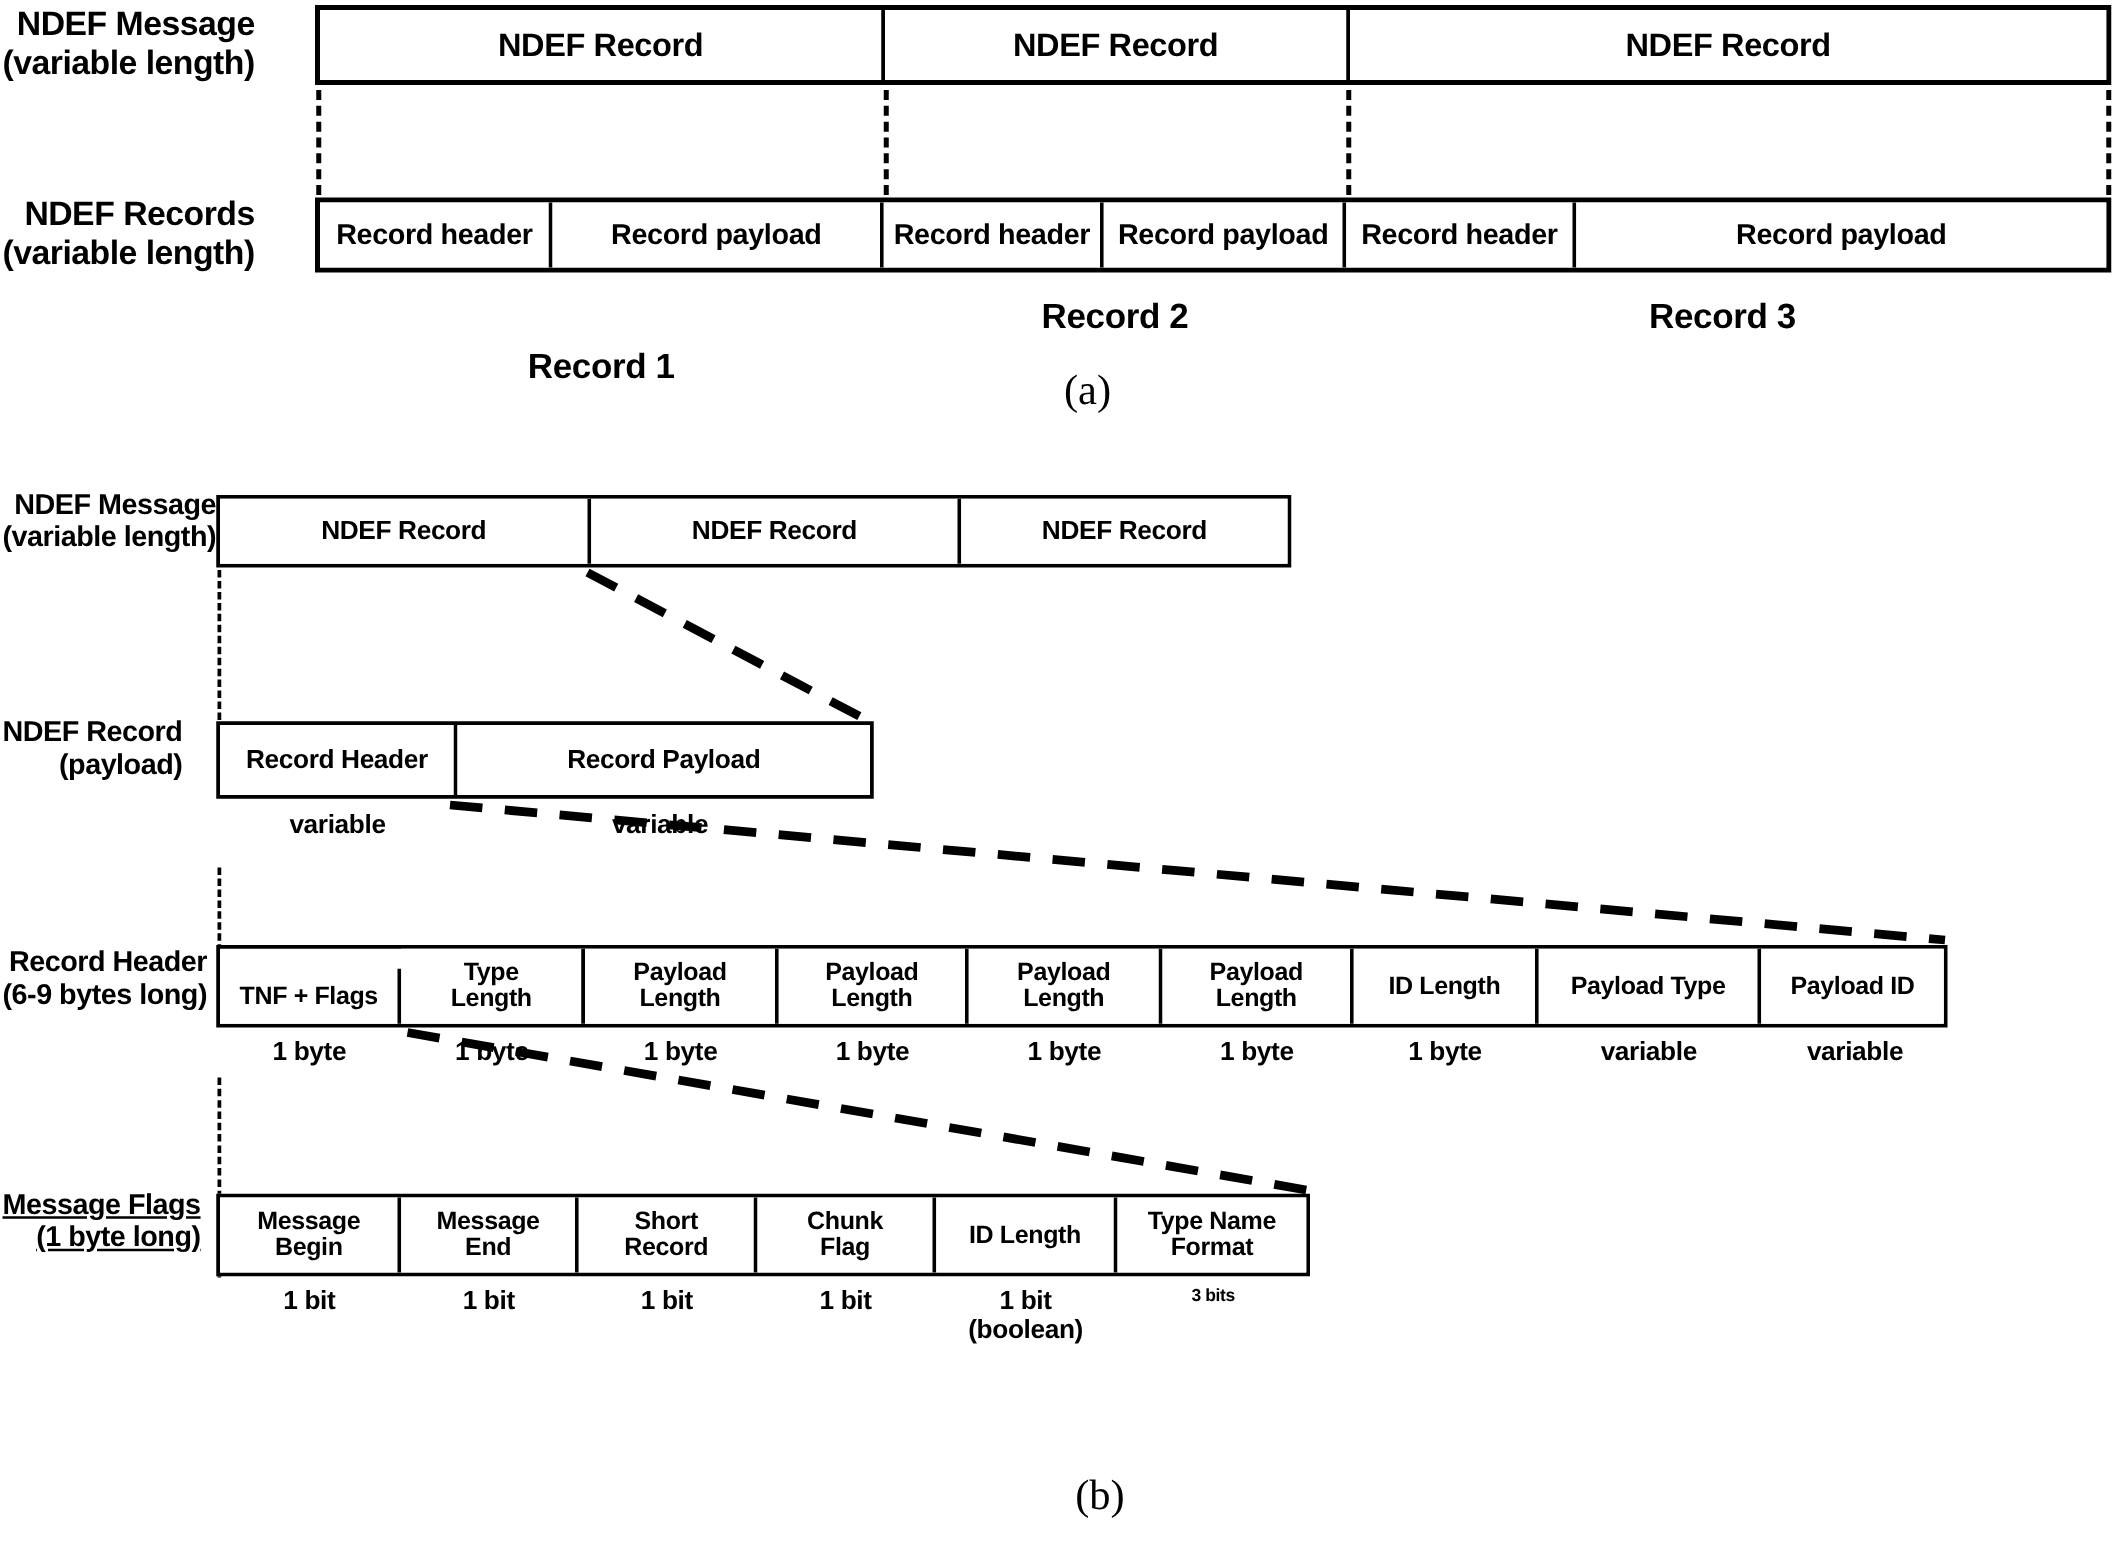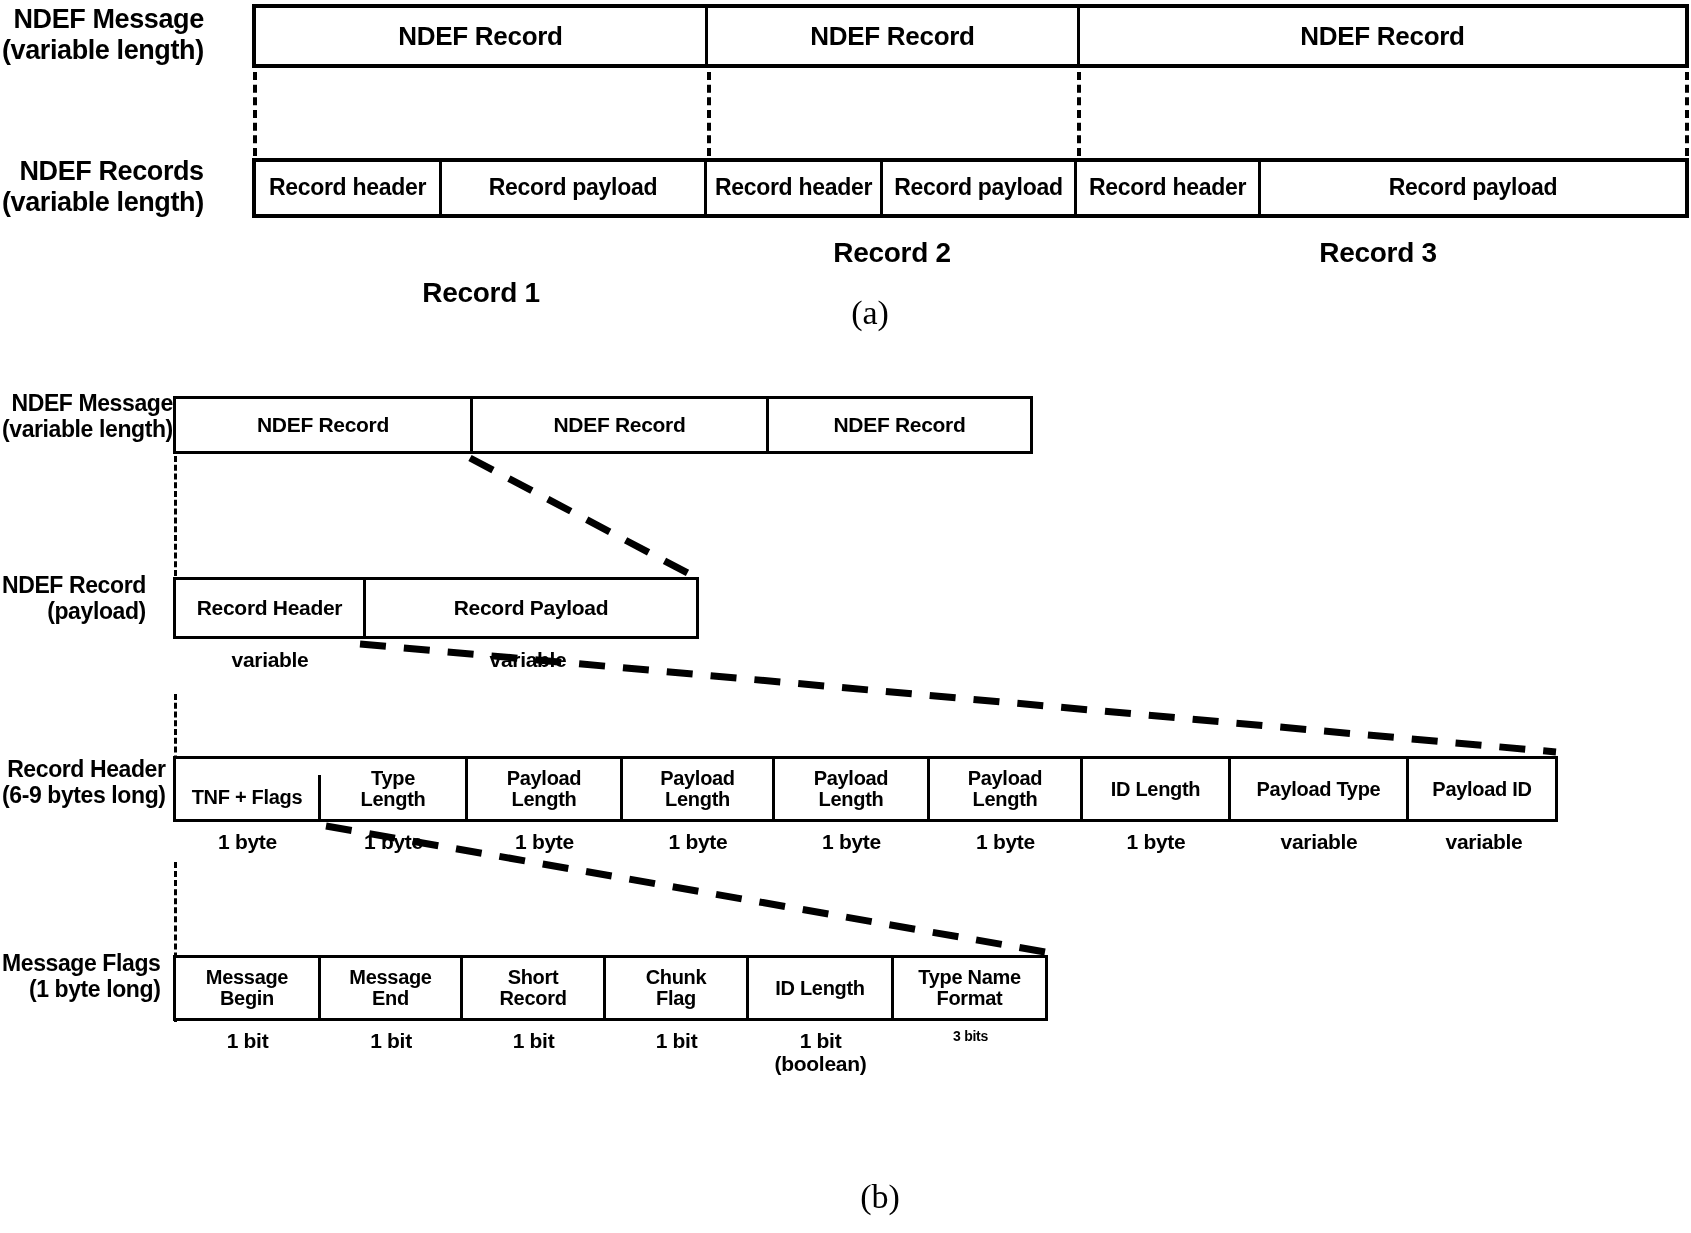--- a/index.html
+++ b/index.html
@@ -248,21 +248,21 @@
   <div class="cap" style="left:175px; top:830px; width:145px; font-size:21px;">1 byte</div>
   <div class="cap" style="left:320px; top:830px; width:147px; font-size:21px;">1 byte</div>
   <div class="cap" style="left:467px; top:830px; width:155px; font-size:21px;">1 byte</div>
   <div class="cap" style="left:622px; top:830px; width:152px; font-size:21px;">1 byte</div>
   <div class="cap" style="left:774px; top:830px; width:155px; font-size:21px;">1 byte</div>
   <div class="cap" style="left:929px; top:830px; width:153px; font-size:21px;">1 byte</div>
   <div class="cap" style="left:1082px; top:830px; width:148px; font-size:21px;">1 byte</div>
   <div class="cap" style="left:1230px; top:830px; width:178px; font-size:21px;">variable</div>
   <div class="cap" style="left:1408px; top:830px; width:152px; font-size:21px;">variable</div>
 
-  <div class="rowlabel" style="left:2px; top:950px; font-size:23px;">
+  <div class="rowlabel" style="left:2px; top:950px; font-size:23px;text-decoration:underline;">
     <div>Message Flags</div>
     <div>(1 byte long)</div>
   </div>
 
   <div class="band" style="left:173px; top:955px; width:875px; height:66px;">
     <div class="cell" style="flex:0 0 145px; font-size:20px;">
       <span>
         <span>Message</span><br>
         <span>Begin</span>
       </span>

